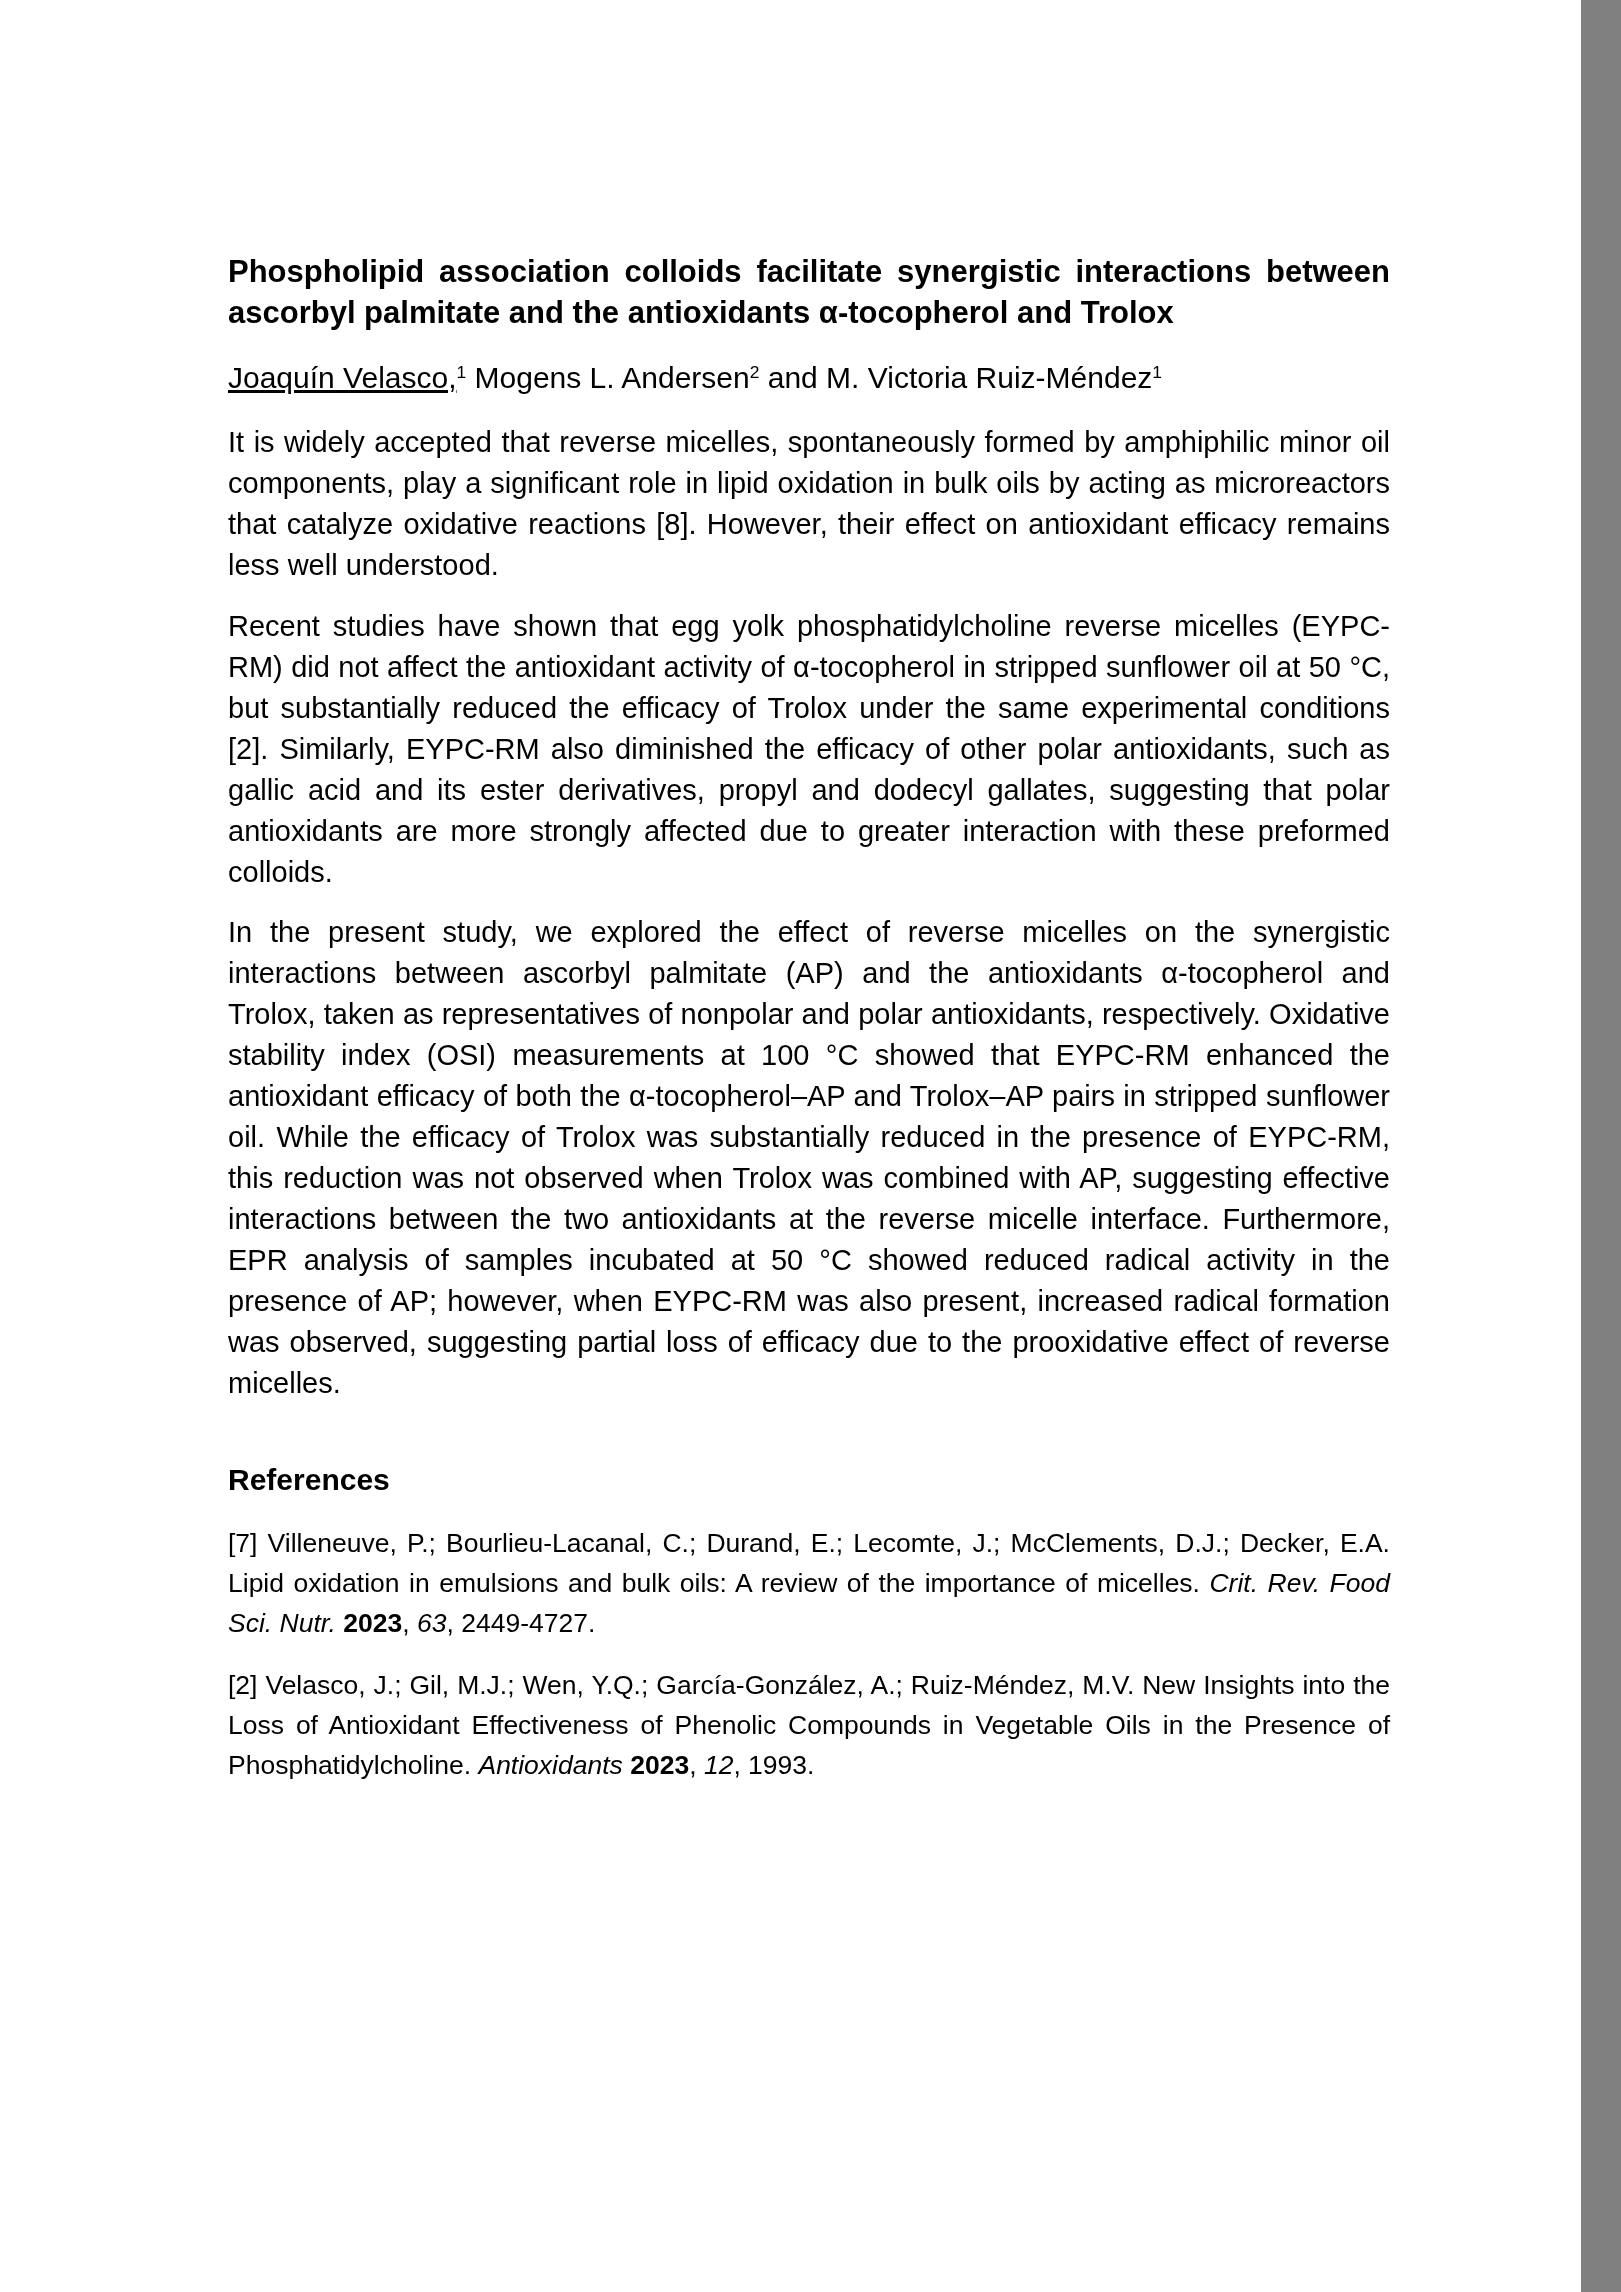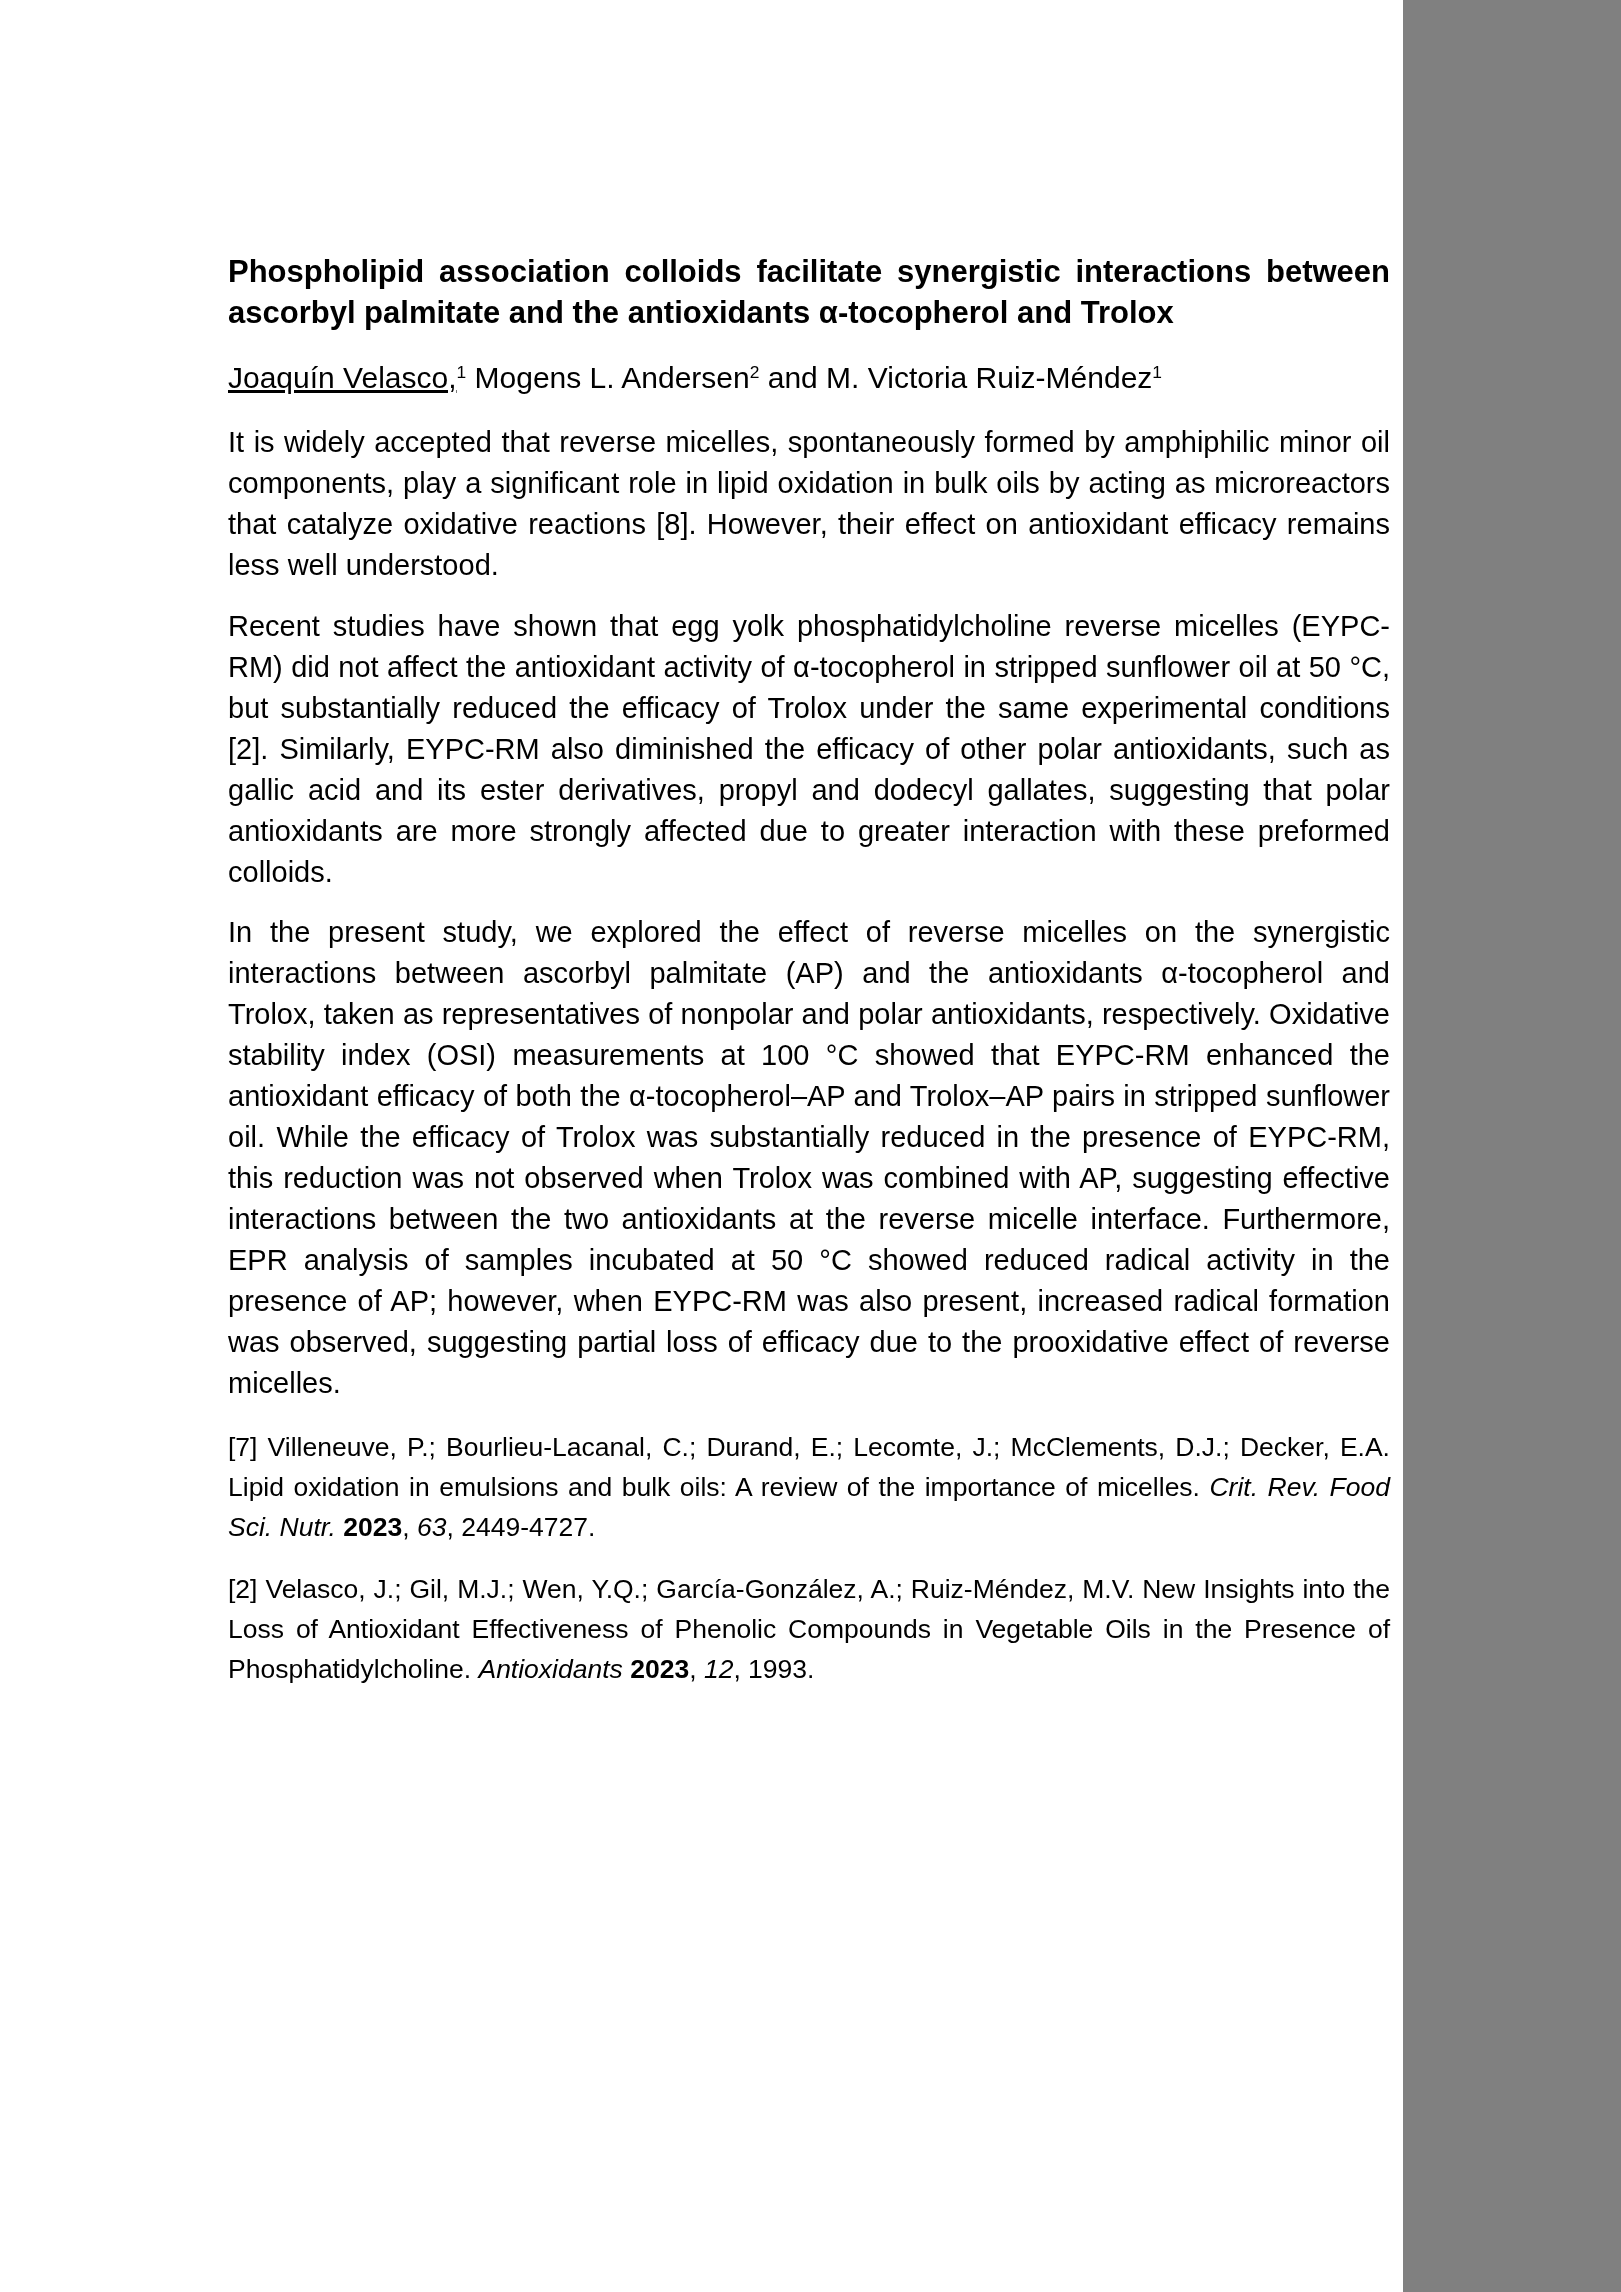--- a/index.html
+++ b/index.html
@@ -2,21 +2,21 @@
 <html><head>
 <meta charset="utf-8">
 <style>
   html, body {
     margin: 0;
     padding: 0;
     background: #808080;
   }
   .page {
     position: relative;
-    width: 1403px;
+    width: 1581px;
     height: 2293px;
     background: #ffffff;
     font-family: "Liberation Sans", sans-serif;
     color: #000000;
     overflow: hidden;
   }
   .content {
     position: absolute;
     left: 228px;
     top: 0;
@@ -77,20 +77,21 @@
 
     <p class="authors"><span class="rt-u">Joaquín Velasco,</span><span class="rt-sup">1</span><span> Mogens L. Andersen</span><span class="rt-sup">2</span><span> and M. Victoria Ruiz-Méndez</span><span class="rt-sup">1</span></p>
 
 
     <p class="body-para">It is widely accepted that reverse micelles, spontaneously formed by amphiphilic minor oil components, play a significant role in lipid oxidation in bulk oils by acting as microreactors that catalyze oxidative reactions [8]. However, their effect on antioxidant efficacy remains less well understood.</p>
 
     <p class="body-para">Recent studies have shown that egg yolk phosphatidylcholine reverse micelles (EYPC-RM) did not affect the antioxidant activity of α-tocopherol in stripped sunflower oil at 50&nbsp;°C, but substantially reduced the efficacy of Trolox under the same experimental conditions [2]. Similarly, EYPC-RM also diminished the efficacy of other polar antioxidants, such as gallic acid and its ester derivatives, propyl and dodecyl gallates, suggesting that polar antioxidants are more strongly affected due to greater interaction with these preformed colloids.</p>
 
     <p class="body-para">In the present study, we explored the effect of reverse micelles on the synergistic interactions between ascorbyl palmitate (AP) and the antioxidants α-tocopherol and Trolox, taken as representatives of nonpolar and polar antioxidants, respectively. Oxidative stability index (OSI) measurements at 100&nbsp;°C showed that EYPC-RM enhanced the antioxidant efficacy of both the α-tocopherol–AP and Trolox–AP pairs in stripped sunflower oil. While the efficacy of Trolox was substantially reduced in the presence of EYPC-RM, this reduction was not observed when Trolox was combined with AP, suggesting effective interactions between the two antioxidants at the reverse micelle interface. Furthermore, EPR analysis of samples incubated at 50&nbsp;°C showed reduced radical activity in the presence of AP; however, when EYPC-RM was also present, increased radical formation was observed, suggesting partial loss of efficacy due to the prooxidative effect of reverse micelles.</p>
 
+    <h2 class="refs-heading">References</h2>
 
     <p class="reference"><span>[7] Villeneuve, P.; Bourlieu-Lacanal, C.; Durand, E.; Lecomte, J.; McClements, D.J.; Decker, E.A. Lipid oxidation in emulsions and bulk oils: A review of the importance of micelles. </span><span class="rt-i">Crit. Rev. Food Sci. Nutr.</span><span> </span><span class="rt-b">2023</span><span>, </span><span class="rt-i">63</span><span>, 2449-4727.</span></p>
 
     <p class="reference"><span>[2] Velasco, J.; Gil, M.J.; Wen, Y.Q.; García-González, A.; Ruiz-Méndez, M.V. New Insights into the Loss of Antioxidant Effectiveness of Phenolic Compounds in Vegetable Oils in the Presence of Phosphatidylcholine. </span><span class="rt-i">Antioxidants</span><span> </span><span class="rt-b">2023</span><span>, </span><span class="rt-i">12</span><span>, 1993.</span></p>
 
   </div>
 </div>
 
 
 </body></html>

